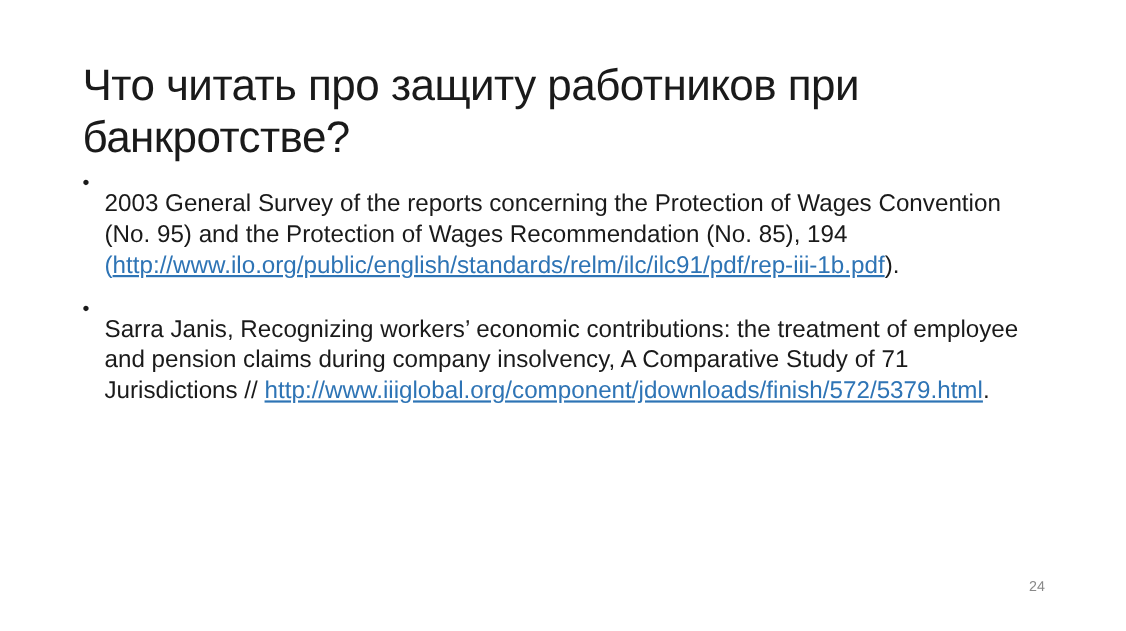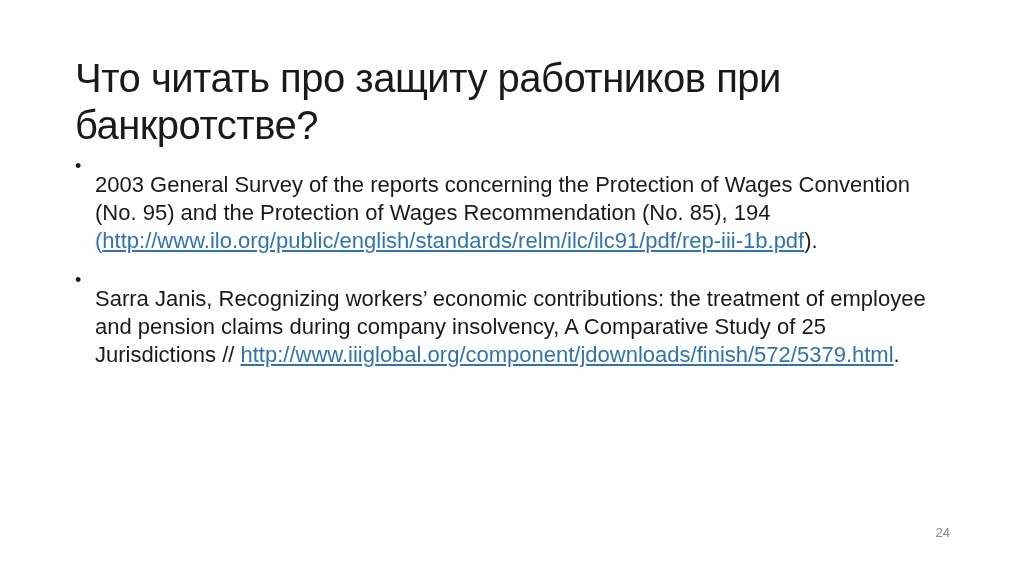--- a/index.html
+++ b/index.html
@@ -84,21 +84,21 @@
     <div class="bullet-item">
       <span class="bullet-marker">•</span>
       <div class="bullet-content">
         <span class="bullet-text">2003 General Survey of the reports concerning the Protection of Wages Convention (No. 95) and the Protection of Wages Recommendation (No. 85), 194 </span><span class="paren-link">(</span><a class="hyperlink">http://www.ilo.org/public/english/standards/relm/ilc/ilc91/pdf/rep-iii-1b.pdf</a><span class="bullet-text">).</span>
       </div>
     </div>
 
     <div class="bullet-item">
       <span class="bullet-marker">•</span>
       <div class="bullet-content">
-        <span class="bullet-text">Sarra Janis, Recognizing workers’ economic contributions: the treatment of employee and pension claims during company insolvency, A Comparative Study of 25 Jurisdictions // </span><a class="hyperlink">http://www.iiiglobal.org/component/jdownloads/finish/572/5379.html</a><span class="bullet-text">.</span>
+        <span class="bullet-text">Sarra Janis, Recognizing workers’ economic contributions: the treatment of employee and pension claims during company insolvency, A Comparative Study of 71 Jurisdictions // </span><a class="hyperlink">http://www.iiiglobal.org/component/jdownloads/finish/572/5379.html</a><span class="bullet-text">.</span>
       </div>
     </div>
 
   </div>
 
   <div class="page-number">24</div>
 
 </div>
 
 </body></html>

